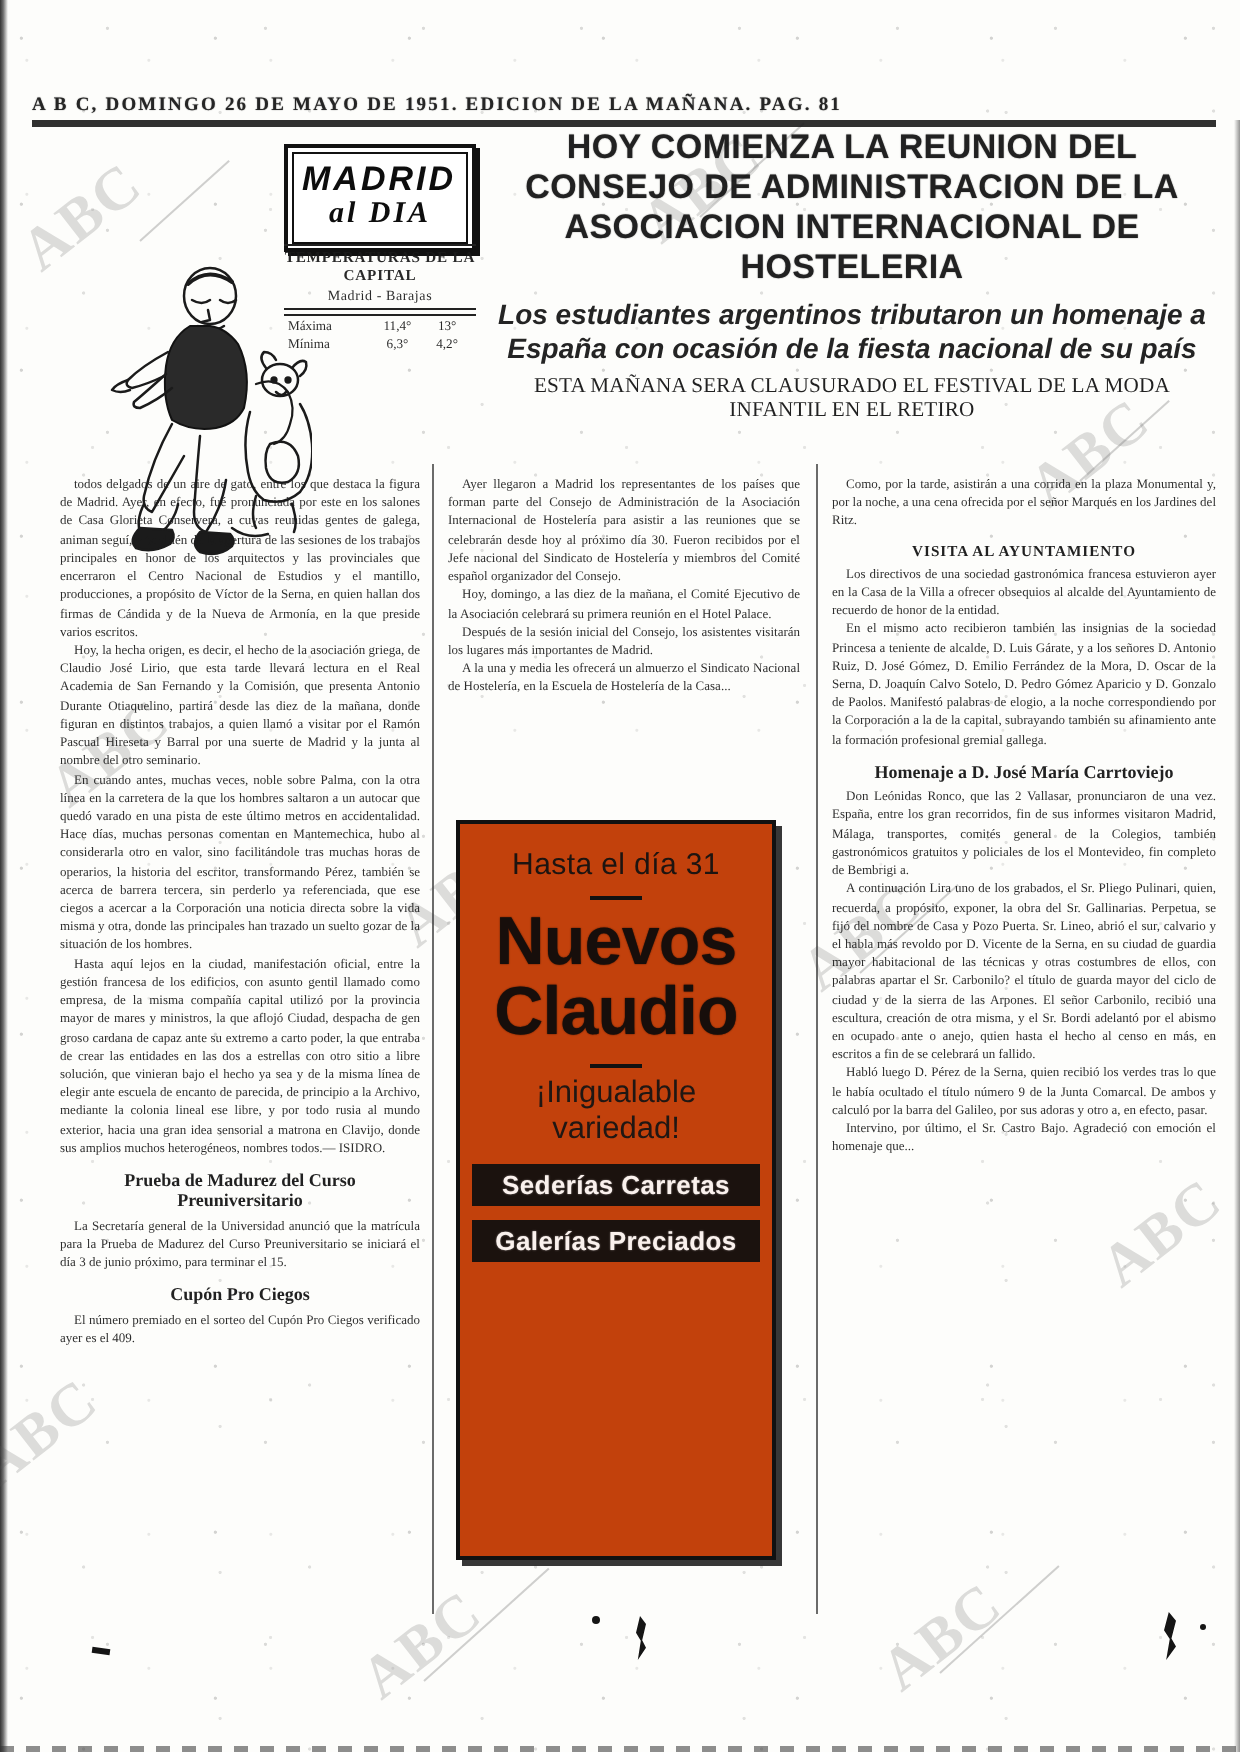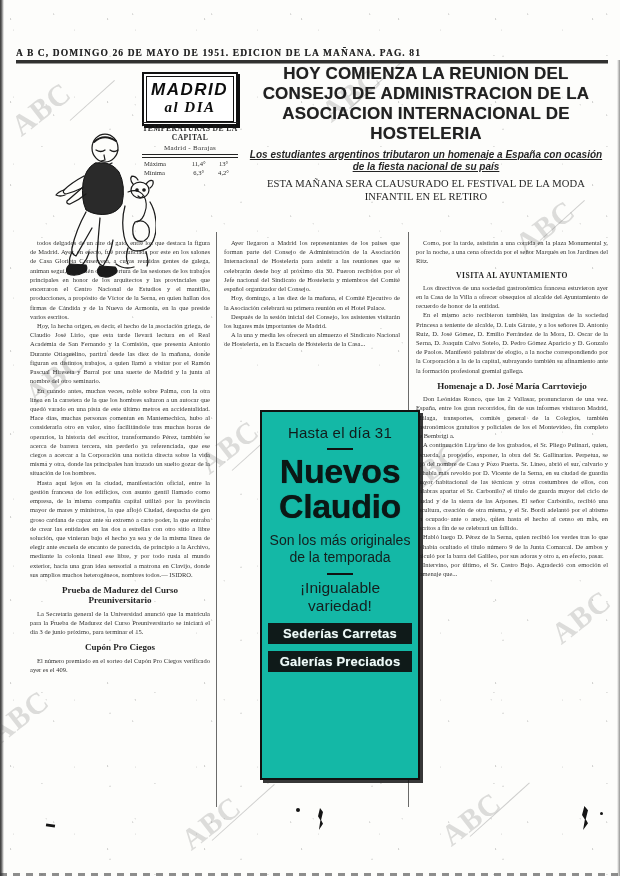--- a/index.html
+++ b/index.html
@@ -70,21 +70,21 @@
   .temp-row .lbl{width:46%;}
   .temp-row .v1{width:27%;text-align:center;}
   .temp-row .v2{width:27%;text-align:center;}
 
   
   #headline{position:absolute;left:228px;top:2px;width:364px;text-align:center;}
   .hl-main{font-family:"Liberation Sans",sans-serif;font-weight:700;
       font-size:17px;line-height:1.17;letter-spacing:.2px;color:#111;
       text-shadow:0 0 .7px rgba(0,0,0,.55);}
   .hl-sub1{font-family:"Liberation Sans",sans-serif;font-weight:700;font-style:italic;
-      font-size:10px;line-height:1.22;margin-top:5px;color:#141414;text-decoration:underline;}
+      font-size:14px;line-height:1.22;margin-top:5px;color:#141414;}
   .hl-sub2{font-family:"Liberation Serif",serif;font-weight:400;
       font-size:10.6px;line-height:1.2;margin-top:5px;letter-spacing:.1px;color:#111;}
   .hl-sub3{font-family:"Liberation Serif",serif;font-size:8.6px;line-height:1.25;
       margin-top:5px;color:#161616;}
 
   
   #cols{position:absolute;left:16px;top:238px;width:592px;height:575px;}
   .col{position:absolute;top:0;}
   #colA{left:14px;width:180px;}
   #colB{left:208px;width:176px;}
@@ -102,22 +102,22 @@
       text-align:center;letter-spacing:.5px;margin:5px 0 3px;color:#111;}
 
   
   .blur{filter:blur(.22px);opacity:.93;}
 
   
   #illo{position:absolute;left:34px;top:64px;width:106px;height:168px;}
 
   
   #ad{position:absolute;left:228px;top:410px;width:160px;height:370px;
-      border:2px solid #111;background:#14b8a6;box-shadow:3px 3px 0 rgba(20,20,20,.85);
-      padding:6px 6px 16px;box-sizing:border-box;text-align:center;margin-left:32px;}
+      border:2px solid #111;background:#c2410c;box-shadow:3px 3px 0 rgba(20,20,20,.85);
+      padding:6px 6px 16px;box-sizing:border-box;text-align:center;}
   .ad-l1{font-family:"Liberation Sans",sans-serif;font-size:15px;color:#111;
       letter-spacing:.2px;margin-top:6px;}
   .ad-div{width:26px;height:2px;background:#111;margin:7px auto 4px;}
   .ad-big{font-family:"Liberation Sans",sans-serif;font-weight:700;font-size:34px;
       line-height:1.04;letter-spacing:-.4px;color:#0b0b0b;
       text-shadow:0 0 .8px rgba(0,0,0,.8);}
   .ad-mid{font-family:"Liberation Sans",sans-serif;font-size:14px;line-height:1.22;
       margin-top:7px;color:#141414;}
   .ad-excl{font-family:"Liberation Sans",sans-serif;font-size:15.5px;line-height:1.2;
       margin-top:2px;color:#141414;}
@@ -288,20 +288,19 @@
         <p>Intervino, por último, el Sr. Castro Bajo. Agradeció con emoción el homenaje que...</p>
       </div>
     </div>
   </div>
 
   <div id="ad">
     <div class="ad-l1 blur">Hasta el día 31</div>
     <div class="ad-div"></div>
     <div class="ad-big blur">Nuevos</div>
     <div class="ad-big blur">Claudio</div>
-    <div class="ad-mid blur">Son los más originales de la temporada</div>
     <div class="ad-div"></div>
     <div class="ad-excl blur">¡Inigualable variedad!</div>
     <div class="ad-banner blur">Sederías Carretas</div>
     <div class="ad-banner blur">Galerías Preciados</div>
   </div>
 
 </div>
 
 </body></html>

